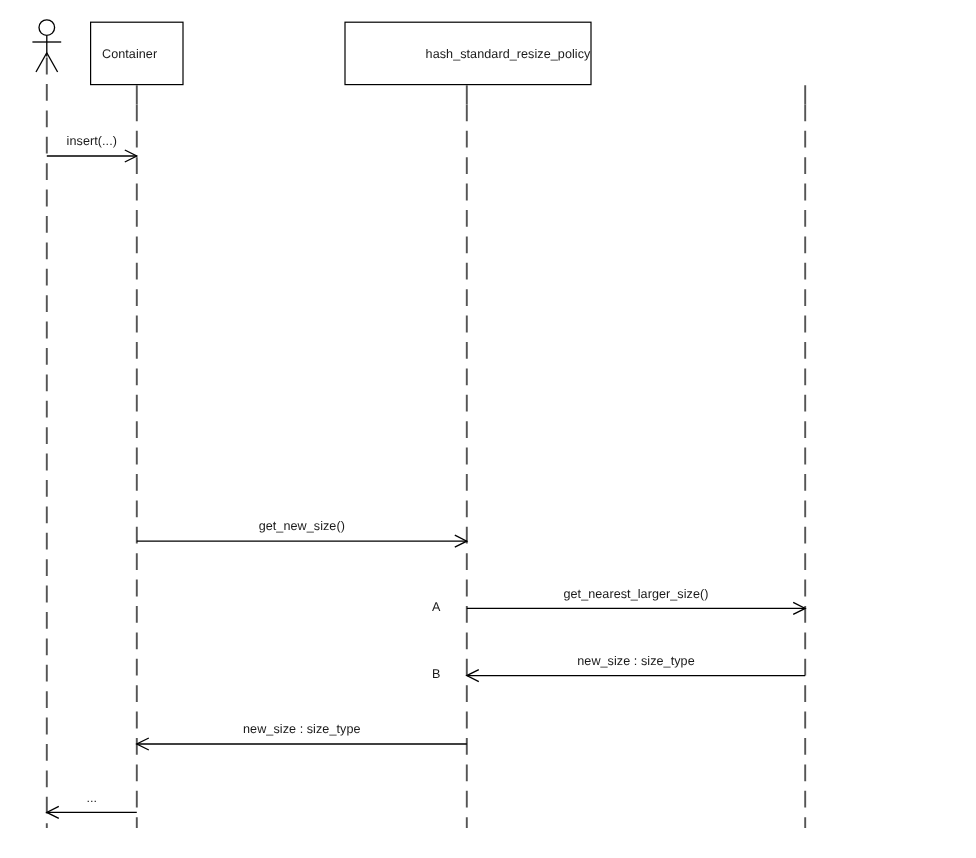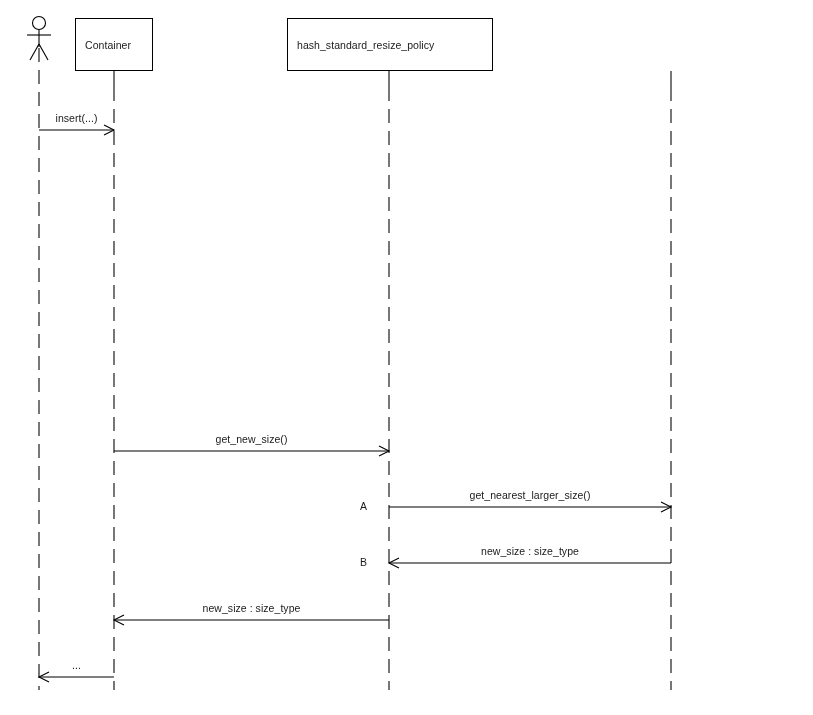--- a/index.html
+++ b/index.html
@@ -61,21 +61,21 @@
 </style>
 </head>
 <body>
 
 <div id="diagram-canvas">
 
   <div class="participant-box" id="box-container" style="left: 75px; top: 18px; width: 78px; height: 53px;">
     <span class="participant-label">Container</span>
   </div>
 
-  <div class="participant-box" id="box-policy" style="left: 287px; top: 18px; width: 206px; height: 53px;">
+  <div class="participant-box" id="box-policy" style="left: 287px; top: 18px; width: 206px; height: 53px; justify-content: flex-end;">
     <span class="participant-label">hash_standard_resize_policy</span>
   </div>
 
 
   <svg class="layer" id="vector-layer" viewBox="0 0 813 715">
     <defs>
       <marker id="arrow-right" markerWidth="14" markerHeight="12" refX="11" refY="6" orient="auto" markerUnits="userSpaceOnUse">
         <path d="M 1 1 L 11 6 L 1 11" fill="none" stroke="#000000" stroke-width="1.1"></path>
       </marker>
       <marker id="arrow-left" markerWidth="14" markerHeight="12" refX="11" refY="6" orient="auto" markerUnits="userSpaceOnUse">

